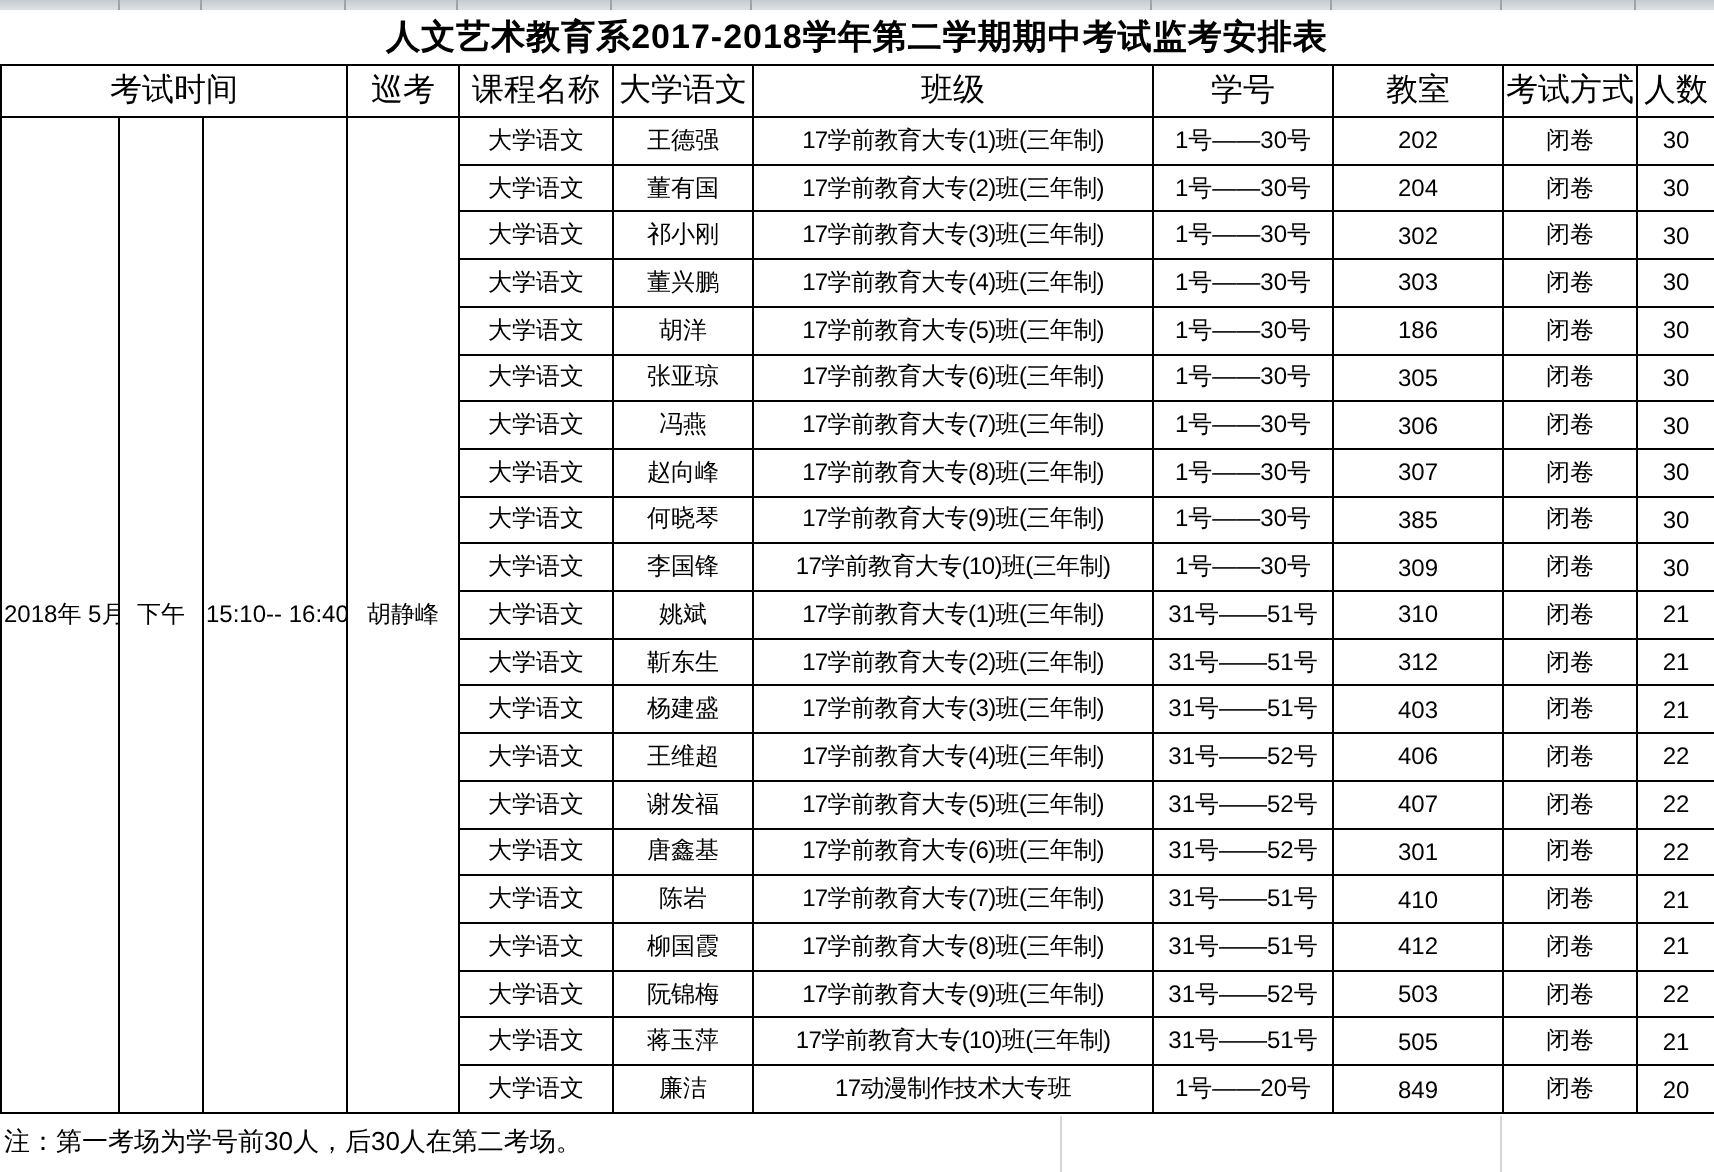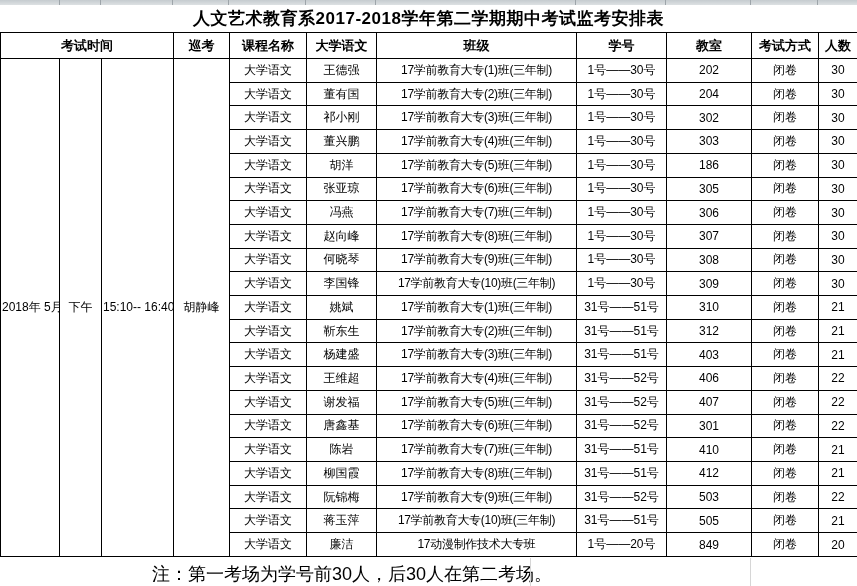--- a/index.html
+++ b/index.html
@@ -41,36 +41,36 @@
   }
   table.schedule th, table.schedule td {
     border: 1px solid #000;
     padding: 0 1px;
     text-align: center;
     vertical-align: middle;
     overflow: hidden;
     white-space: nowrap;
   }
   table.schedule th {
-    font-size: 13px;
-    font-weight: bold;
+    font-size: 16px;
+    font-weight: normal;
     height: 25px;
   }
   table.schedule td {
     font-size: 12px;
     font-weight: normal;
   }
   td.multiline { white-space: pre-line; line-height: 15px; }
   td.class-cell { font-size: 12px; letter-spacing: -0.3px; }
 
   .footnote {
     position: absolute; left: 2px; top: 562px;
     width: 700px;
-    font-size: 18px;
-    text-align: center;
+    font-size: 13px;
+    text-align: left;
     white-space: nowrap;
   }
 
   
   .grid-v { position: absolute; width: 1px; background: #d6d6d6; }
 </style>
 </head>
 <body>
 
 <div class="page">
@@ -202,21 +202,21 @@
         <td>307</td>
         <td>闭卷</td>
         <td>30</td>
       </tr>
         <tr style="">
 
         <td>大学语文</td>
         <td>何晓琴</td>
         <td class="class-cell">17学前教育大专(9)班(三年制)</td>
         <td>1号——30号</td>
-        <td>308</td>
+        <td>385</td>
         <td>闭卷</td>
         <td>30</td>
       </tr>
         <tr style="">
 
         <td>大学语文</td>
         <td>李国锋</td>
         <td class="class-cell">17学前教育大专(10)班(三年制)</td>
         <td>1号——30号</td>
         <td>309</td>

